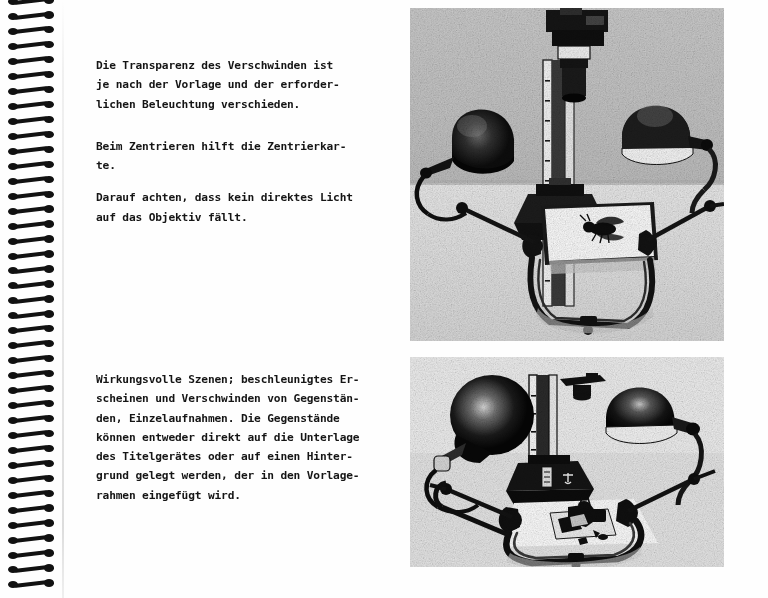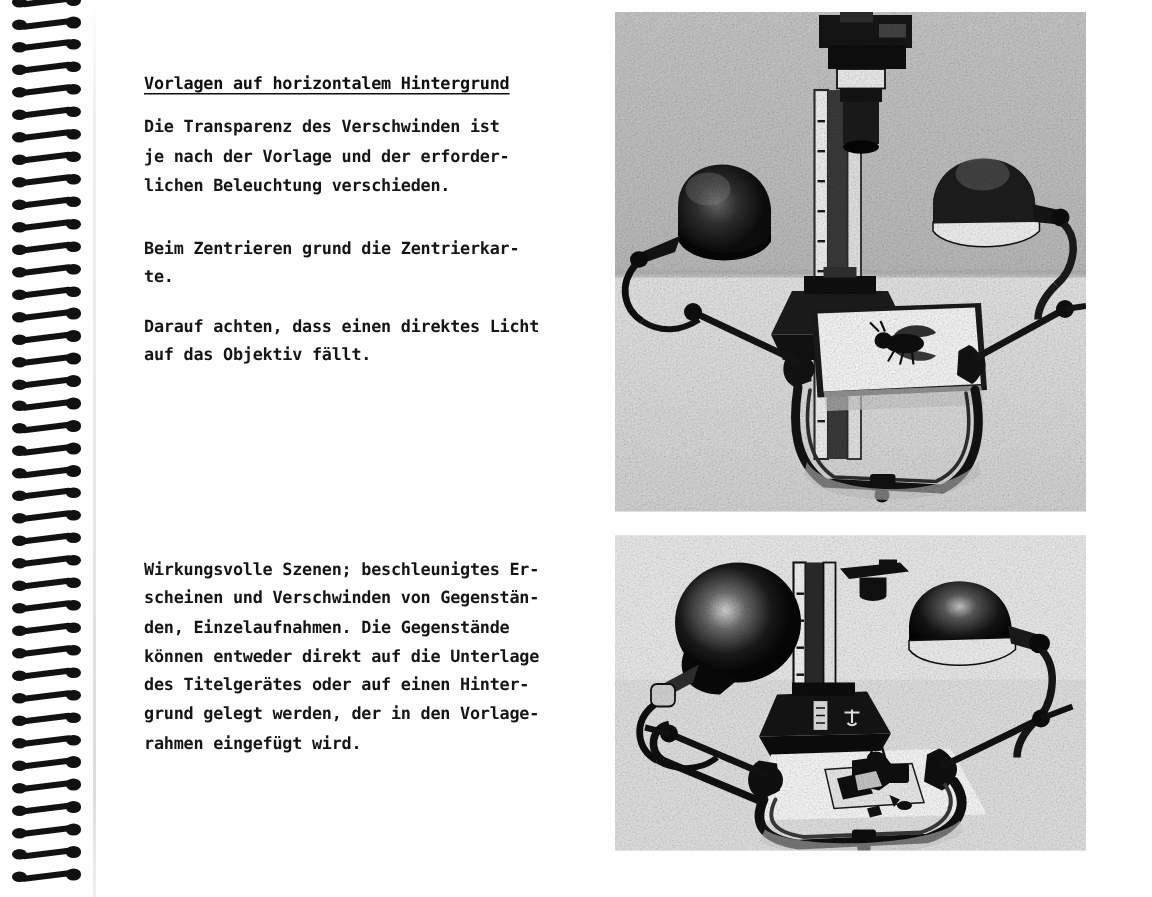--- a/index.html
+++ b/index.html
@@ -330,39 +330,38 @@
     <div class="coil" style="top: 579.05px;">
       <div class="bar" style="background: rgb(17, 17, 17);"></div>
       <div class="knobL" style="background: rgb(17, 17, 17);"></div>
       <div class="knobR" style="background: rgb(17, 17, 17);"></div>
     </div>
   </div>
 <div id="page-edge"></div>
 
 <div id="text-col">
 
-  <div class="heading">Vorlagen auf horizontalem Hintergrund</div>
 
   <div class="gap-sm"></div>
 
   <div class="para">Die Transparenz des Verschwinden ist
 je nach der Vorlage und der erforder-
 lichen Beleuchtung verschieden.</div>
 
   <div class="gap-md"></div>
 
 
   <div class="gap-sm"></div>
 
-  <div class="para">Beim Zentrieren grund die Zentrierkar-
+  <div class="para">Beim Zentrieren hilft die Zentrierkar-
 te.</div>
 
   <div class="gap-md"></div>
 
-  <div class="para">Darauf achten, dass einen direktes Licht
+  <div class="para">Darauf achten, dass kein direktes Licht
 auf das Objektiv fällt.</div>
 </div>
 
 <div id="text-col-2">
 
 
   <div class="gap-sm"></div>
 
   <div class="para">Wirkungsvolle Szenen; beschleunigtes Er-
 scheinen und Verschwinden von Gegenstän-

